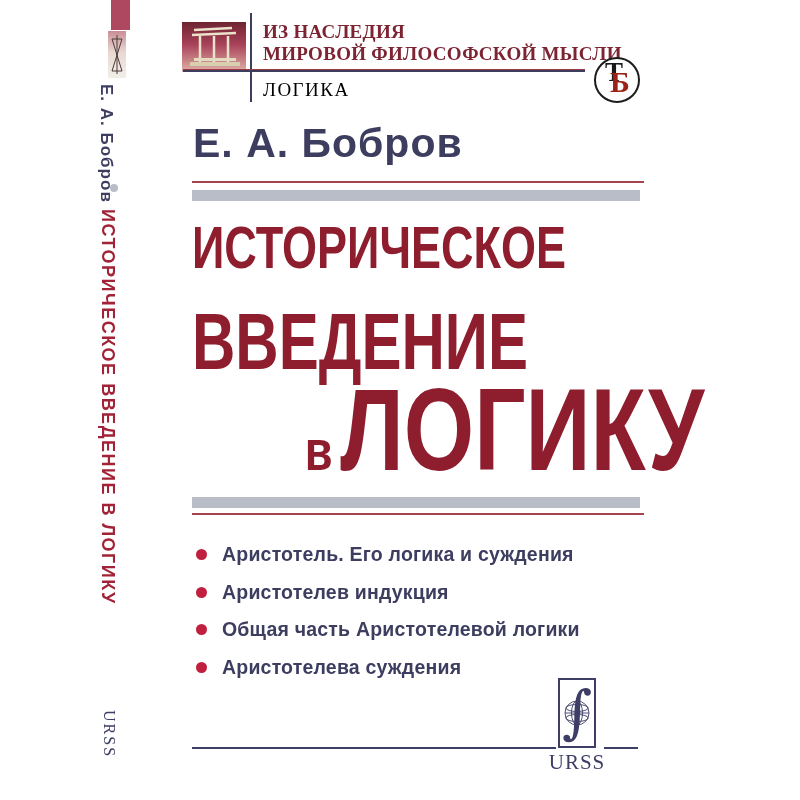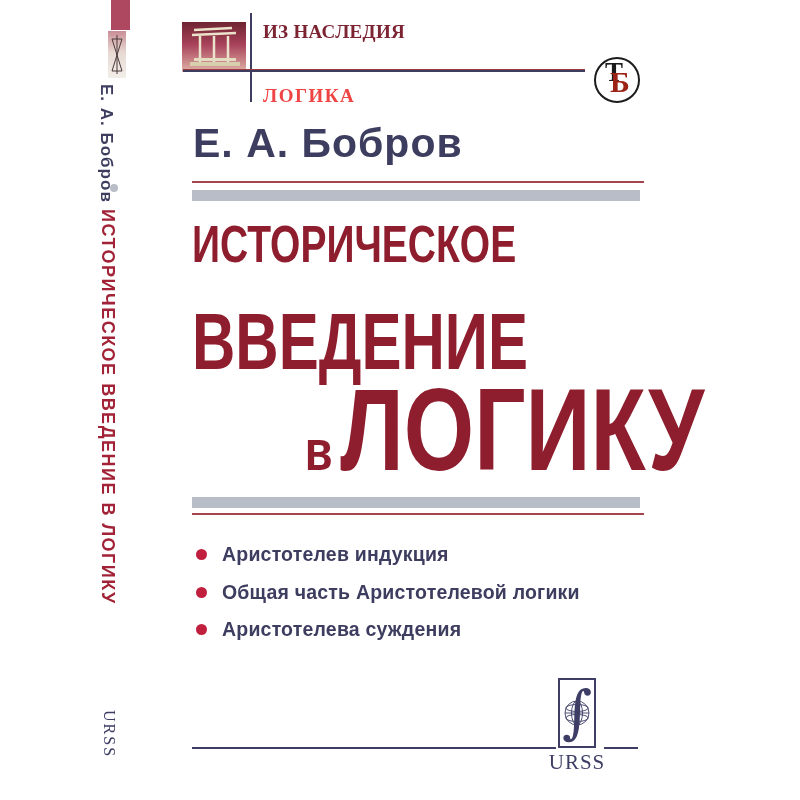--- a/index.html
+++ b/index.html
@@ -24,41 +24,41 @@
   .emblem{left:182px;top:22px;width:64px;height:50px;
     background:linear-gradient(180deg,#6e2430 0%,#a8425a 45%,#e0b3a6 100%);}
   .emblem svg{display:block;}
   .header-vline{left:250px;top:13px;width:2px;height:89px;background:#3d3d5f;}
   .series-l1{left:263px;top:21px;color:#7d2433;font-family:"Liberation Serif",serif;
     font-size:19px;font-weight:700;letter-spacing:0.3px;}
   .series-l2{left:263px;top:43px;color:#7d2433;font-family:"Liberation Serif",serif;
     font-size:19px;font-weight:700;letter-spacing:0.3px;}
   .header-hline{left:183px;top:69px;width:402px;height:3px;
     border-top:1px solid #9c3a44;border-bottom:2px solid #3d3d5f;box-sizing:border-box;}
-  .series-cat{left:263px;top:85px;color:#ef4444;font-family:"Liberation Serif",serif;
-    font-size:19px;font-weight:700;letter-spacing:1.5px;}
+  .series-cat{left:263px;top:79px;color:#000000;font-family:"Liberation Serif",serif;
+    font-size:19px;font-weight:400;letter-spacing:1.5px;}
   .b-logo{left:594px;top:57px;width:46px;height:46px;border:2.5px solid #1c1c1c;border-radius:50%;
     background:#fff;box-sizing:border-box;}
   .b-logo .glyph-t{position:absolute;left:9px;top:-2px;color:#1a1a1a;
     font-family:"Liberation Serif",serif;font-weight:700;font-size:27px;}
   .b-logo .glyph-b{position:absolute;left:14px;top:6px;color:#9c2216;
     font-family:"Liberation Serif",serif;font-weight:700;font-size:30px;}
 
   
   .author{left:193px;top:120px;color:#3d3d5f;font-size:41px;font-weight:700;letter-spacing:1px;}
 
   
   .rule-red-top{left:192px;top:181px;width:452px;height:2px;background:#a5434e;}
   .rule-gray-top{left:192px;top:190px;width:448px;height:11px;background:#b9bdc8;}
   .rule-gray-bot{left:192px;top:497px;width:448px;height:11px;background:#b9bdc8;}
   .rule-red-bot{left:192px;top:513px;width:452px;height:2px;background:#a5434e;}
 
   
   .title-line{left:192px;width:458px;color:#8e1e2e;font-weight:800;white-space:nowrap;}
-  .t1{top:218px;font-size:52px;line-height:1;}
+  .t1{top:218px;font-size:60px;line-height:1;}
   .t1 span{display:inline-block;transform:scaleX(0.75);transform-origin:left center;}
   .t2{top:302px;font-size:80px;line-height:1;}
   .t2 span{display:inline-block;transform:scaleX(0.75);transform-origin:left center;}
   .t3{top:372px;text-align:center;font-size:116px;line-height:1;}
   .t3 .wrap{display:inline-block;transform:scaleX(0.78);transform-origin:right center;}
   .t3 .small{font-size:58px;margin-right:10px;}
 
   
   .topics{left:196px;top:536px;width:430px;}
   .topic{display:flex;align-items:center;height:37.5px;}
@@ -106,20 +106,21 @@
         <line x1="10" y1="13" x2="54" y2="11"></line>
         <line x1="12" y1="8" x2="50" y2="6"></line>
       </g>
       <rect x="8" y="40" width="50" height="4" fill="#d8cfae"></rect>
       <rect x="12" y="36" width="42" height="3" fill="#e4dcc0"></rect>
     </svg>
   </div>
 
   <div class="abs header-vline"></div>
   <div class="abs series-l1">ИЗ НАСЛЕДИЯ</div>
+  <div class="abs series-l2">МИРОВОЙ ФИЛОСОФСКОЙ МЫСЛИ</div>
   <div class="abs header-hline"></div>
   <div class="abs series-cat">ЛОГИКА</div>
 
   <div class="abs b-logo">
     <span class="glyph-t">Т</span>
     <span class="glyph-b">Б</span>
   </div>
 
   <div class="abs author">Е. А. Бобров</div>
 
@@ -135,20 +136,24 @@
   <div class="abs title-line t3">
     <span class="wrap">
       <span class="small">в</span><span>ЛОГИКУ</span>
     </span>
   </div>
 
   <div class="abs rule-gray-bot"></div>
   <div class="abs rule-red-bot"></div>
 
   <div class="abs topics">
+    <div class="topic">
+      <span class="dot"></span>
+      <span class="txt">Аристотель. Его логика и суждения</span>
+    </div>
     <div class="topic">
       <span class="dot"></span>
       <span class="txt">Аристотелев индукция</span>
     </div>
     <div class="topic">
       <span class="dot"></span>
       <span class="txt">Общая часть Аристотелевой логики</span>
     </div>
     <div class="topic">
       <span class="dot"></span>

